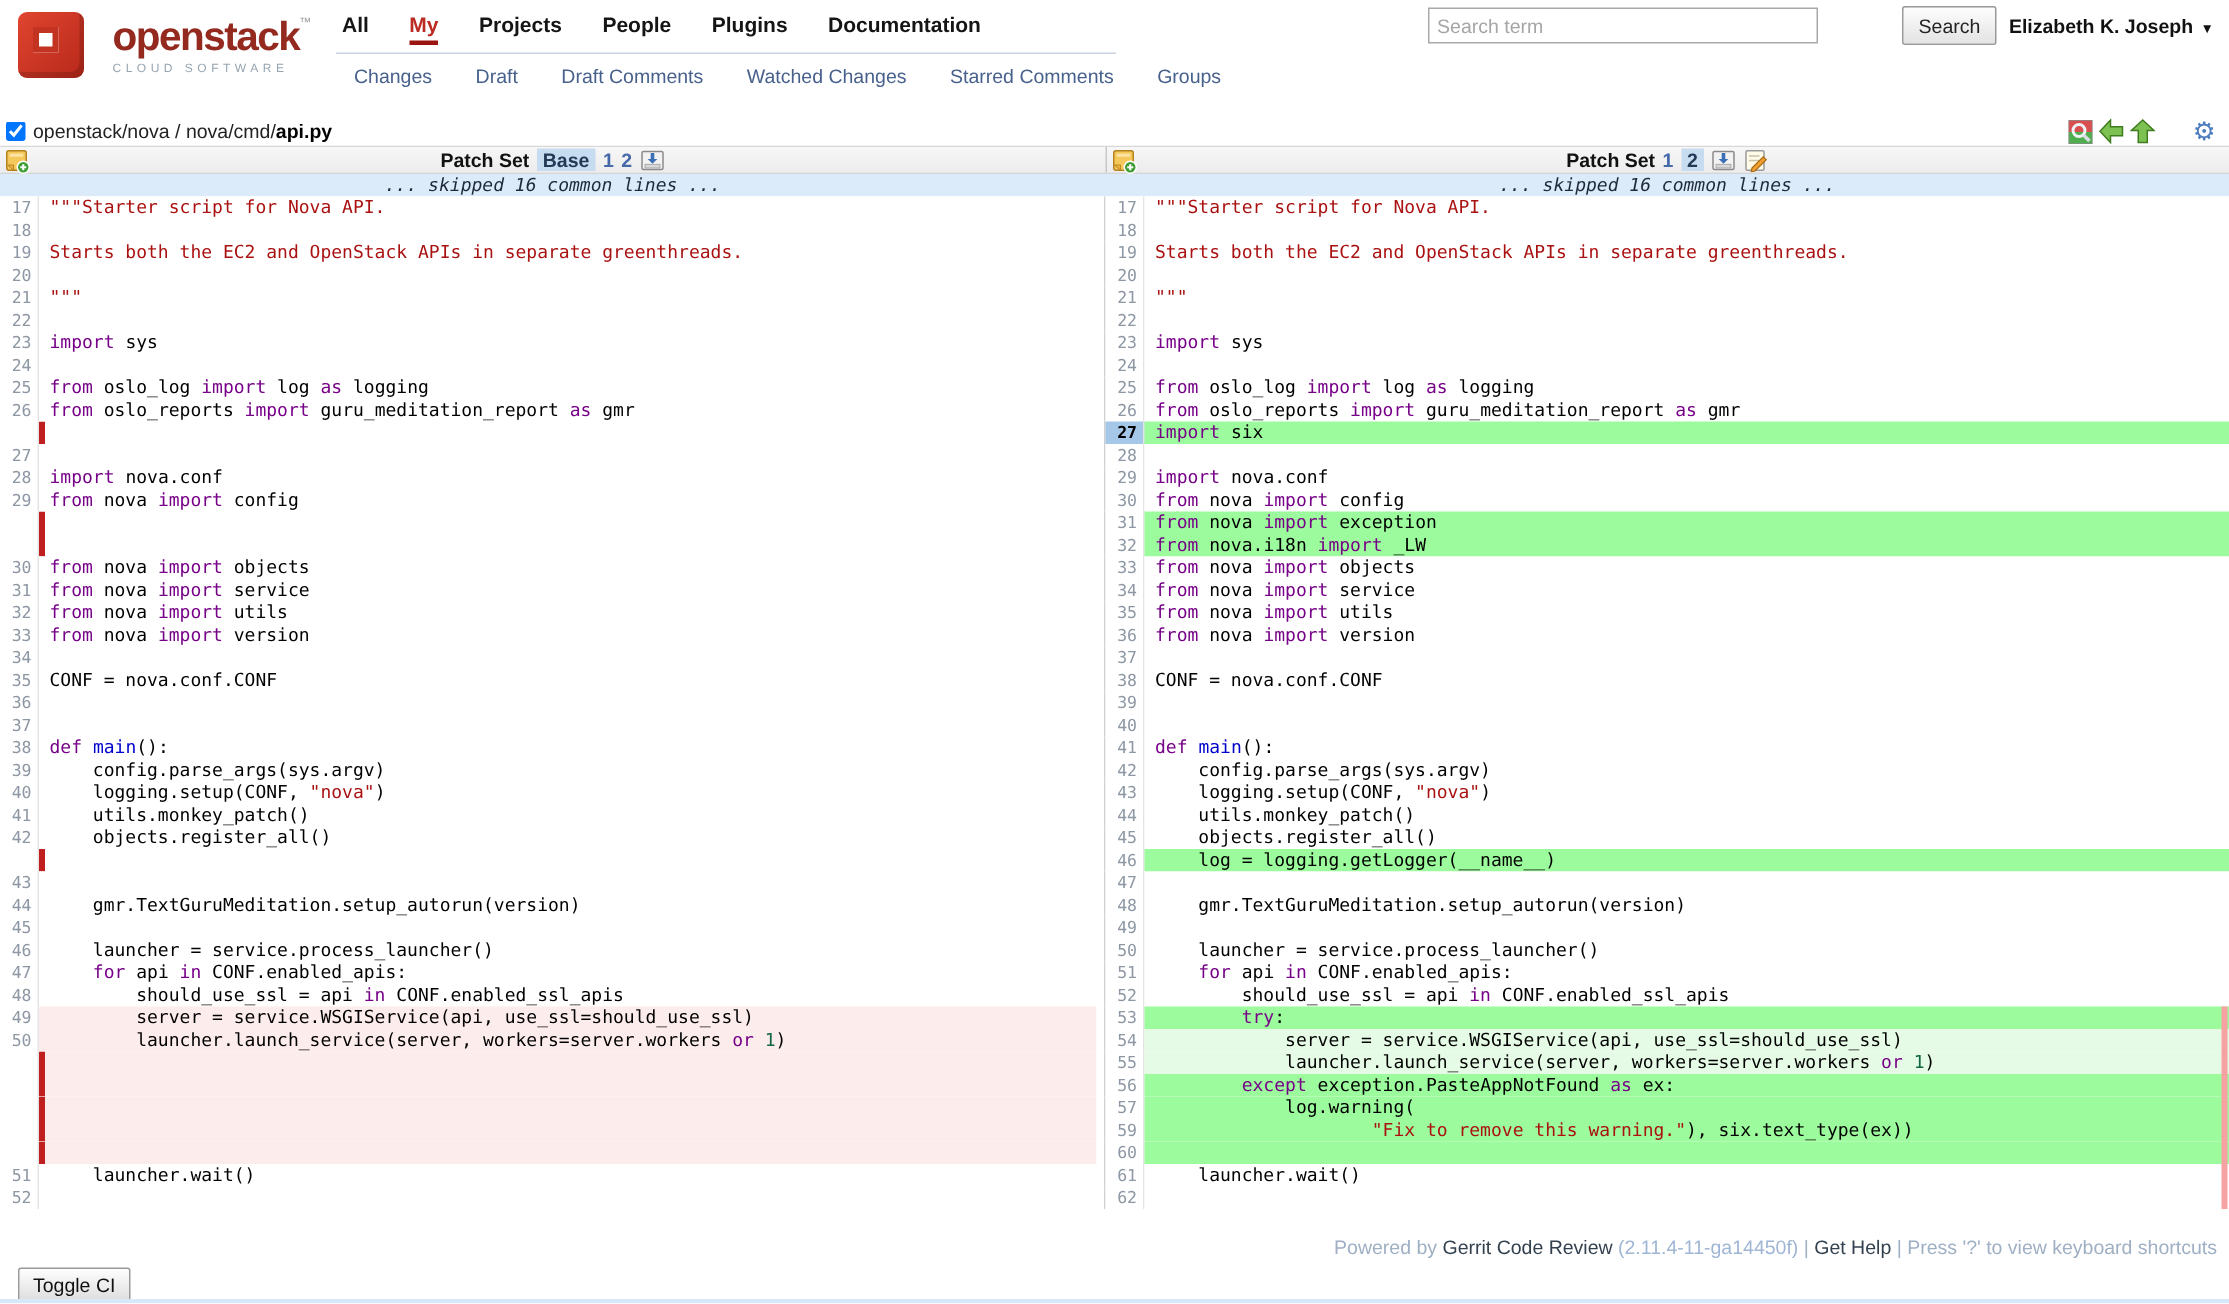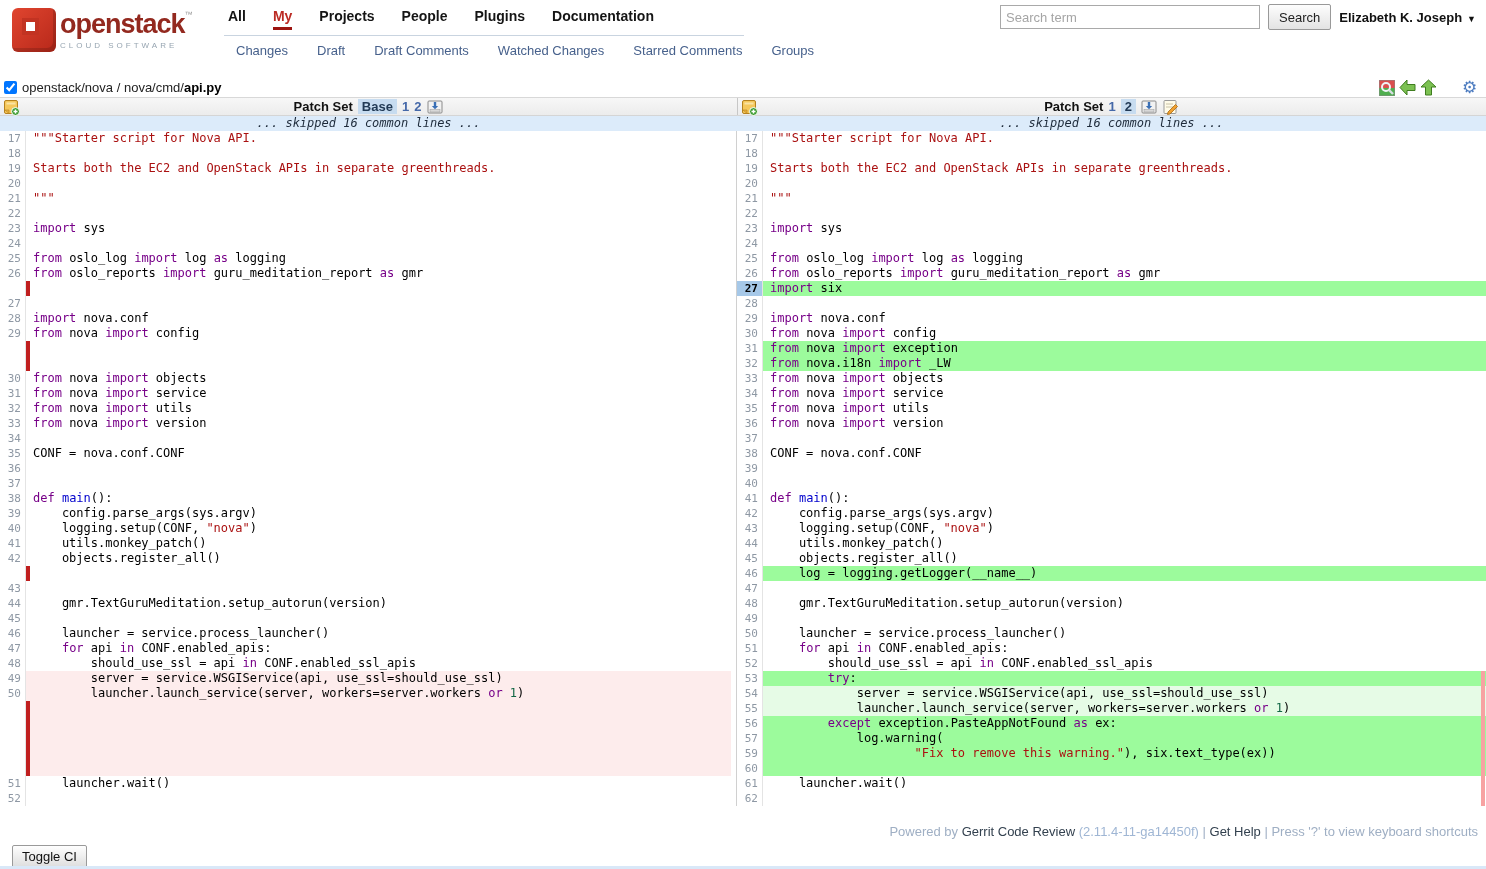--- a/index.html
+++ b/index.html
@@ -1,39 +1,39 @@
 <!DOCTYPE html>
 <html><head>
 <meta charset="utf-8">
 <style>
   html,body{margin:0;padding:0;background:#fff;width:1486px;height:869px;overflow:hidden;
     font-family:"Liberation Sans",sans-serif;-webkit-font-smoothing:antialiased;}
   #page{position:relative;width:1486px;height:869px;}
 
   
   #topbar{position:relative;height:78px;background:#fff;}
-  #logo{position:absolute;left:12px;top:8px;display:flex;align-items:center;gap:4px;justify-content:flex-end;}
+  #logo{position:absolute;left:12px;top:8px;display:flex;align-items:center;gap:19px;justify-content:flex-end;}
   #logo-cube{width:44px;height:44px;position:relative;background:linear-gradient(135deg,#e0452f,#b7281a);border-radius:6px;box-shadow:inset -3px -4px 0 rgba(0,0,0,.15);}
   #logo-cube:after{content:"";position:absolute;left:10px;top:10px;width:17px;height:17px;background:#fff;box-shadow:inset 0 0 0 4px #c23322;}
   .logo-text-wrap{display:flex;flex-direction:column;line-height:1;}
   .logo-word{font-size:27px;font-weight:bold;color:#93291f;letter-spacing:-1px;}
   .logo-tm{font-size:8px;color:#9a9a9a;vertical-align:top;}
   .logo-sub{font-size:8px;color:#97a5b1;letter-spacing:3px;margin-top:4px;}
 
   #nav{position:absolute;left:224px;top:6px;}
   #nav-primary{display:inline-flex;gap:27px;padding:2px 90px 5px 4px;border-bottom:1px solid #c9d4e0;}
   .nav1{font-size:14px;font-weight:bold;color:#151515;text-decoration:none;cursor:pointer;position:relative;padding-bottom:3px;}
   .nav1.active{color:#bb2b24;border-bottom:3px solid #9c1410;}
   #nav-secondary{display:flex;gap:29px;padding:7px 0 0 12px;}
   .nav2{font-size:13px;color:#47618c;cursor:pointer;}
 
   #search-area{position:absolute;right:10px;top:4px;display:flex;align-items:center;gap:8px;}
   #search-input{width:248px;height:20px;border:1px solid #a9a9a9;font-size:13px;padding:1px 5px;color:#333;}
   #search-input::placeholder{color:#a5a5a5;}
-  #search-btn{height:26px;font-size:13px;padding:2px 10px;background:linear-gradient(#fdfdfd,#e3e3e3);border:1px solid #999;border-radius:2px;cursor:pointer;color:#222;}
+  #search-btn{height:26px;font-size:13px;padding:2px 10px;background:linear-gradient(#fdfdfd,#e3e3e3);border:1px solid #999;border-radius:2px;cursor:pointer;color:#222;margin-left:48px;}
   #user-menu{font-size:13px;font-weight:bold;color:#111;cursor:pointer;white-space:nowrap;}
   #user-caret{font-size:9px;margin-left:5px;}
 
   
   #crumb-row{position:relative;height:19px;padding-left:4px;display:flex;align-items:center;background:#fff;}
   #crumb-check{width:13px;height:13px;margin:0 5px 0 0;}
   #crumb{font-size:13px;color:#222;white-space:pre;}
   #crumb .file{font-weight:bold;color:#000;}
   #diff-toolbar{position:absolute;right:8px;top:1px;display:flex;align-items:center;gap:4px;}
   .tool-icon{width:17px;height:17px;display:inline-flex;align-items:center;justify-content:center;cursor:pointer;}

